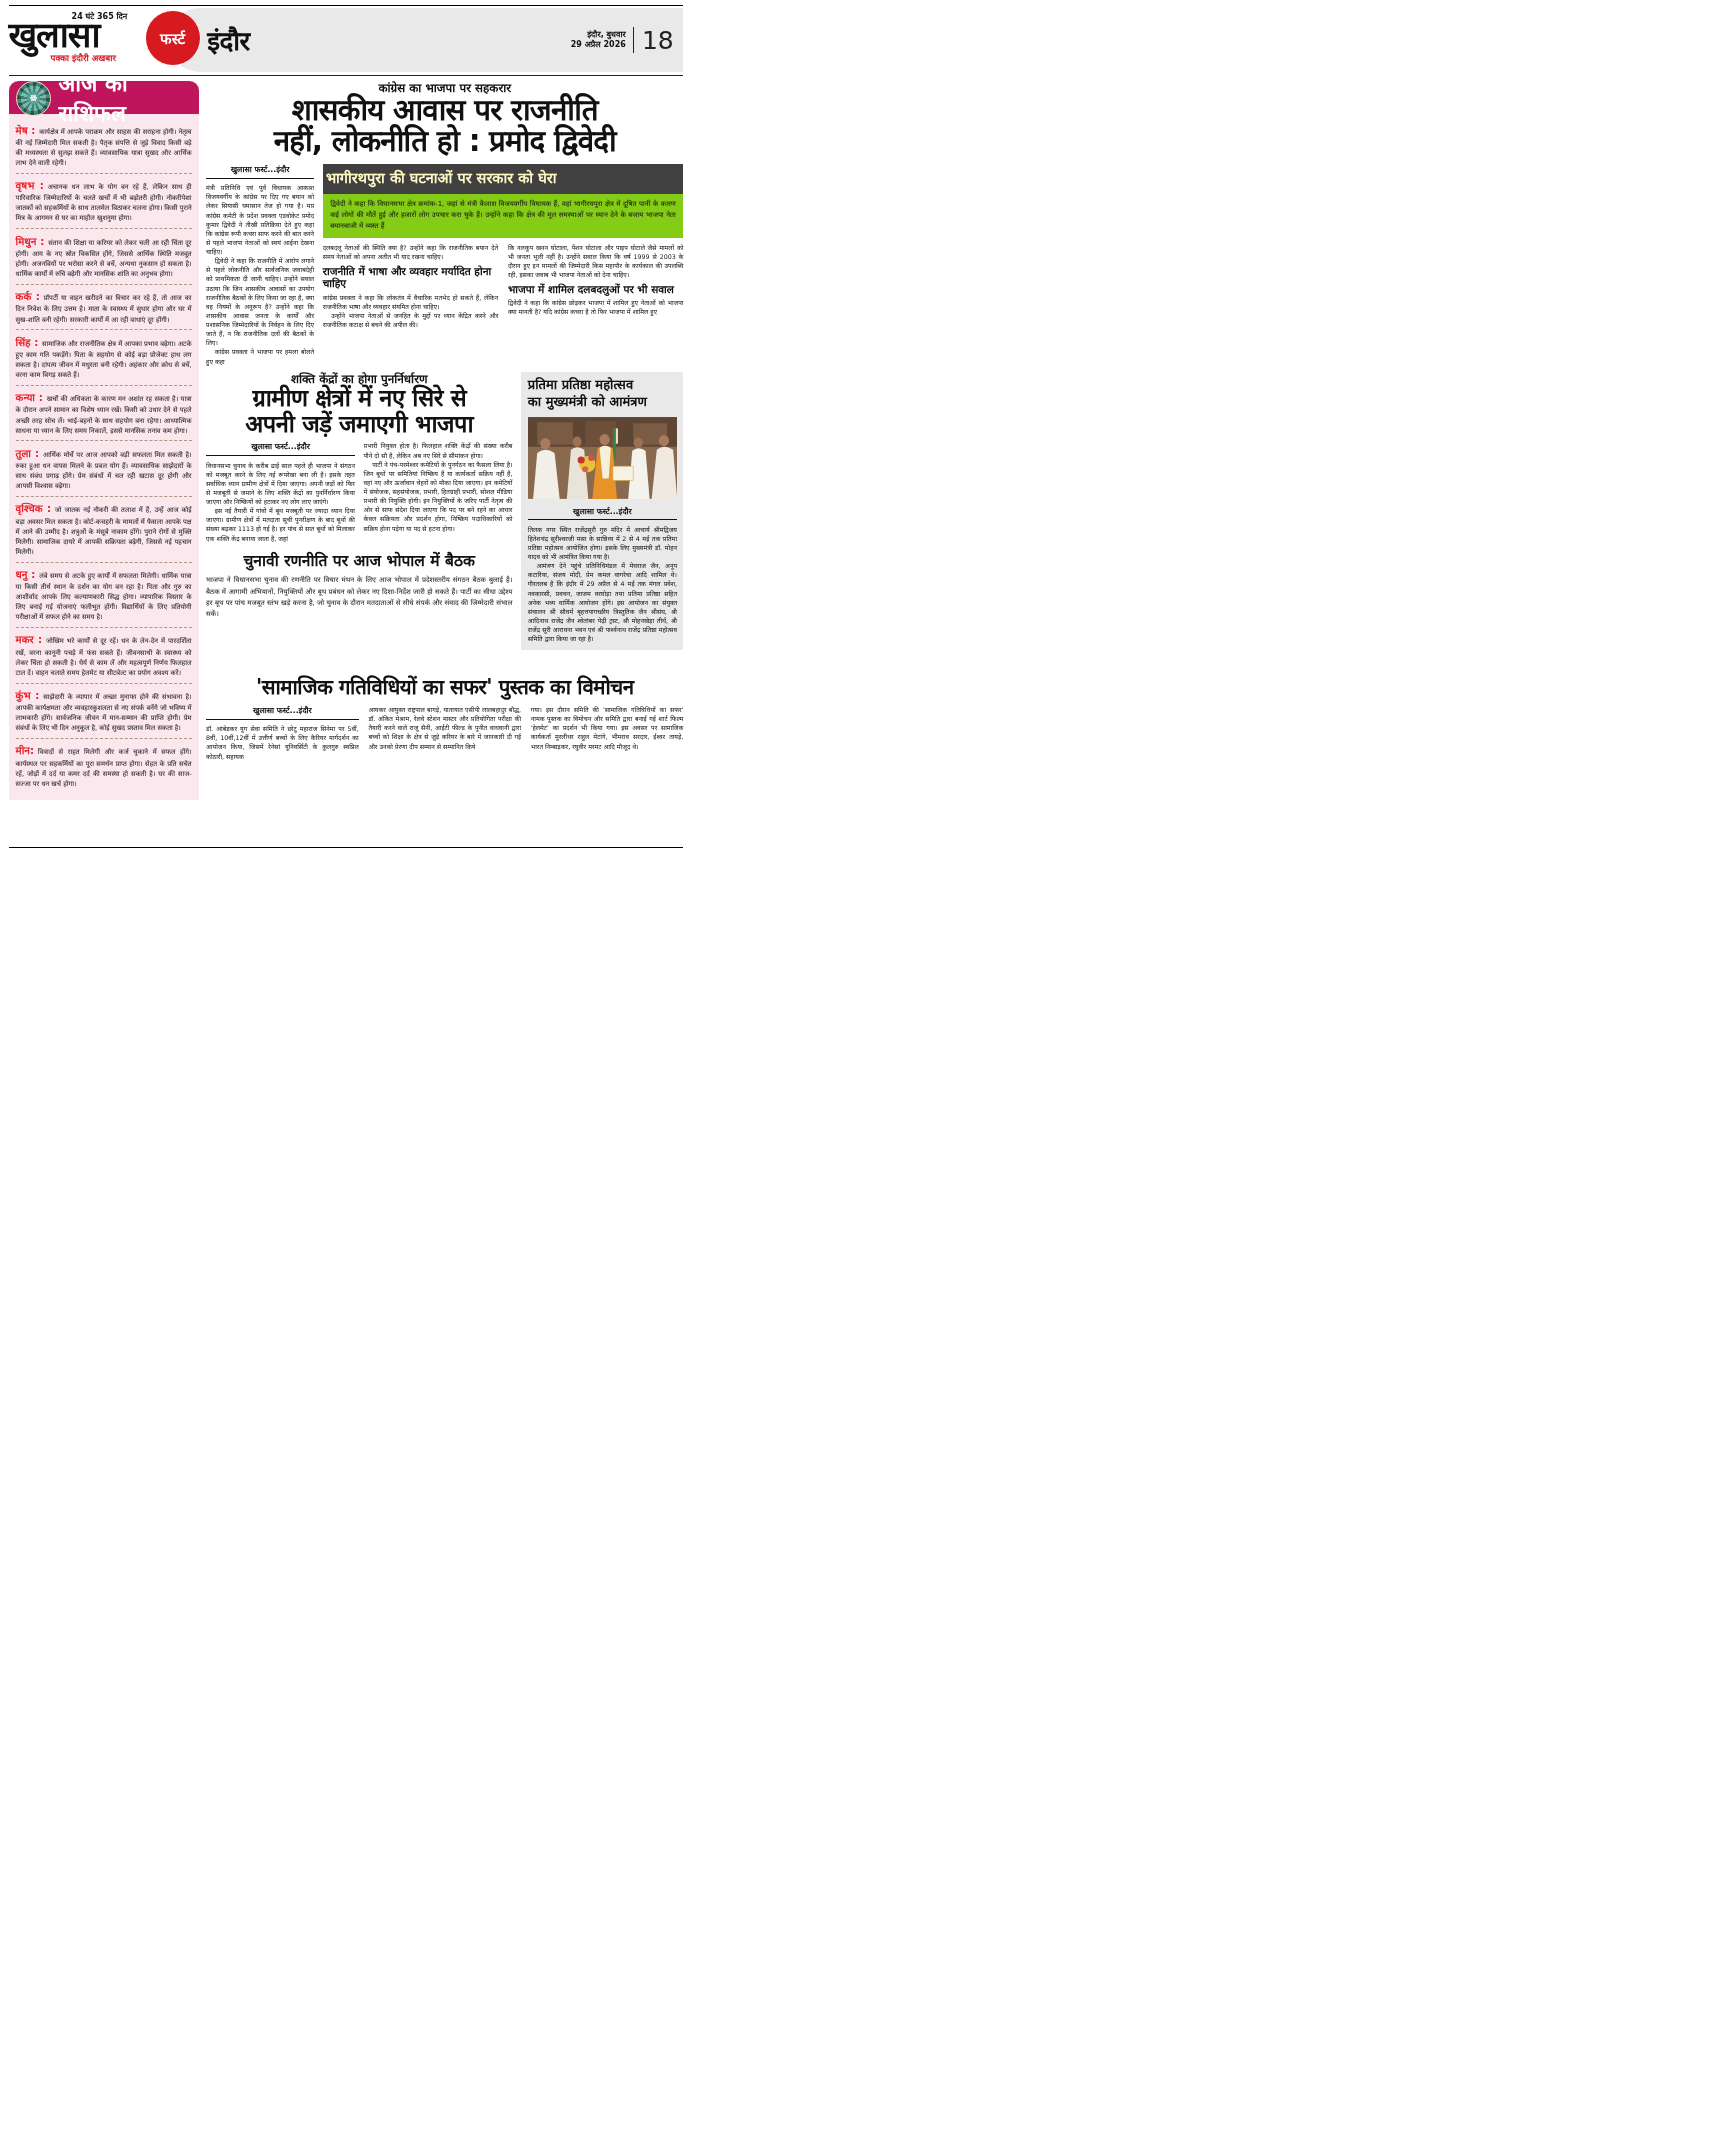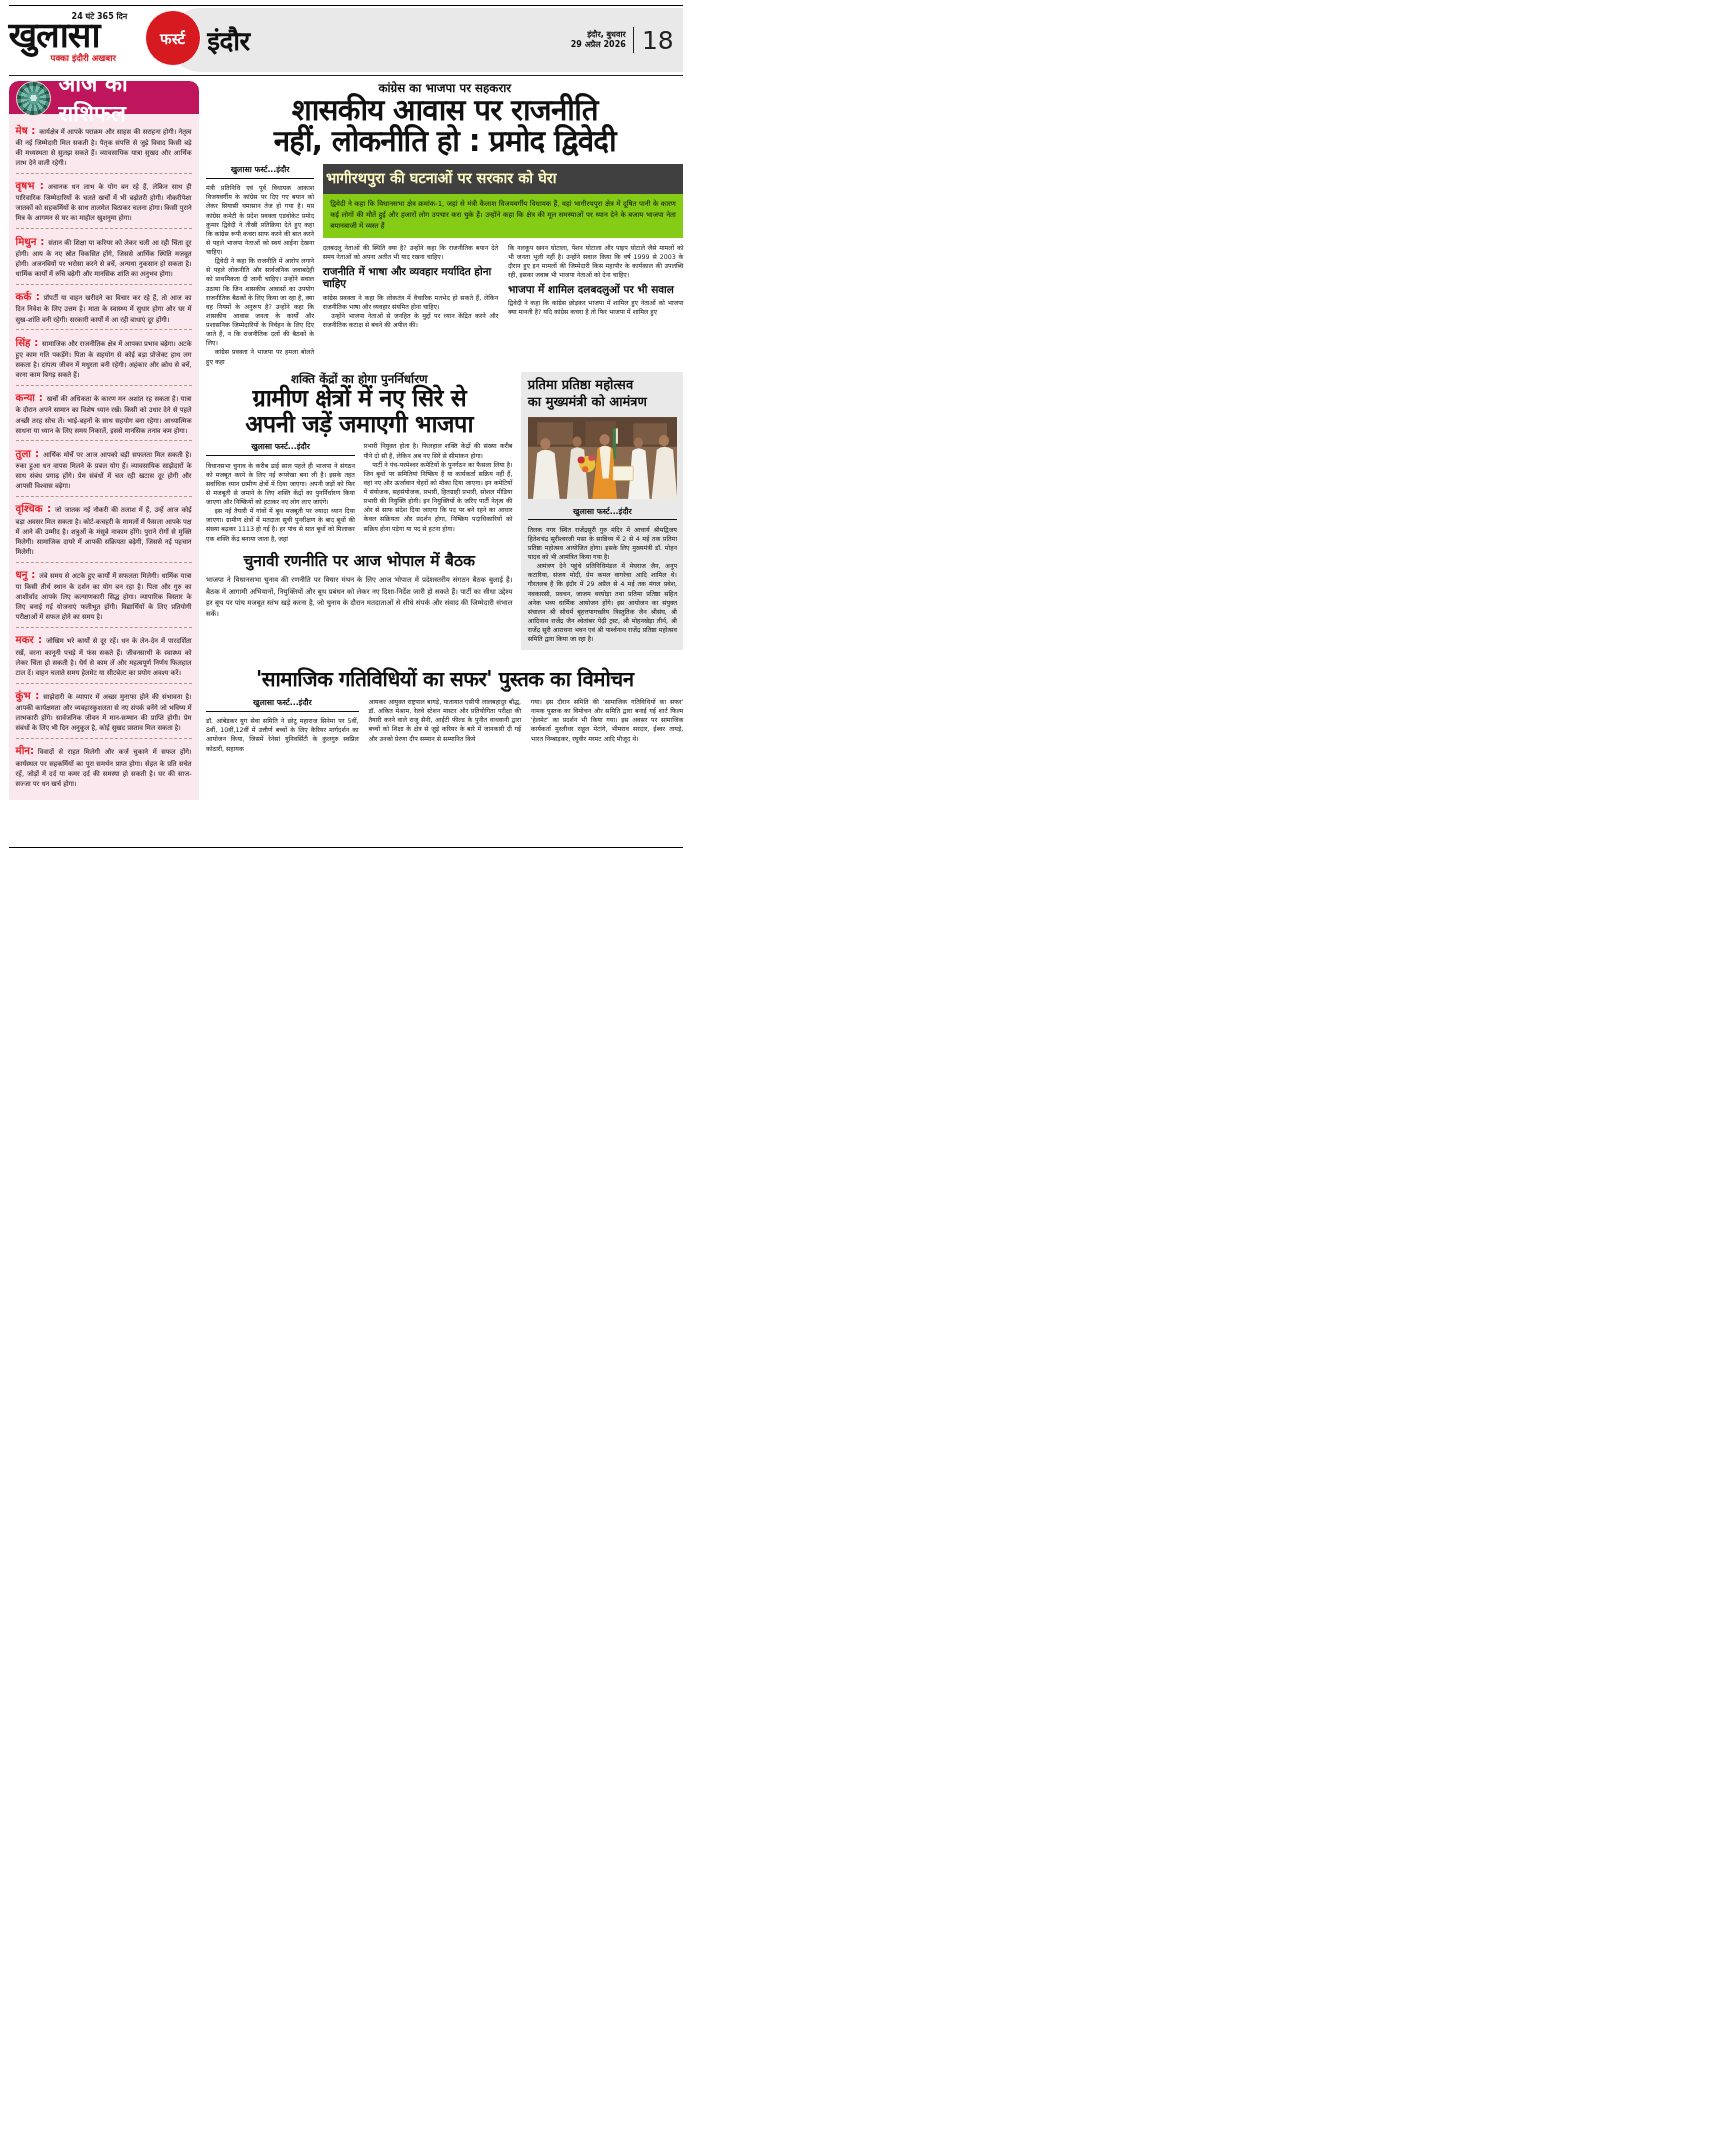--- a/index.html
+++ b/index.html
@@ -84,21 +84,21 @@
   .invite-panel { background:#e9e9e9; padding:5.4px 6.4px 6.4px; }
   .invite-headline div { font-weight:900; font-size:13px; line-height:1.25; white-space:nowrap; }
   .photo { width:100%; height:86px; margin:5.4px 0 4.3px; display:block; }
   .invite-byline { margin-top:1.1px; }
 
   .meeting { margin-top:6.4px; }
   .meeting-headline { text-align:center; font-weight:900; font-size:15.6px; margin:2.1px 0 4.3px; }
   .meeting-body { font-size:7px; line-height:1.6; text-align:justify; }
 
   
-  .book { margin-top:14px; }
+  .book { margin-top:22px; }
   .book-headline { text-align:center; font-weight:900; font-size:20.4px; letter-spacing:-0.5px;
     margin:1.1px 0 5.4px; white-space:nowrap; }
   .book-grid { display:grid; grid-template-columns:repeat(3,1fr); column-gap:9.7px; }
 </style>
 </head>
 <body>
 
 <div class="page">
   <div class="top-rule"></div>
 

